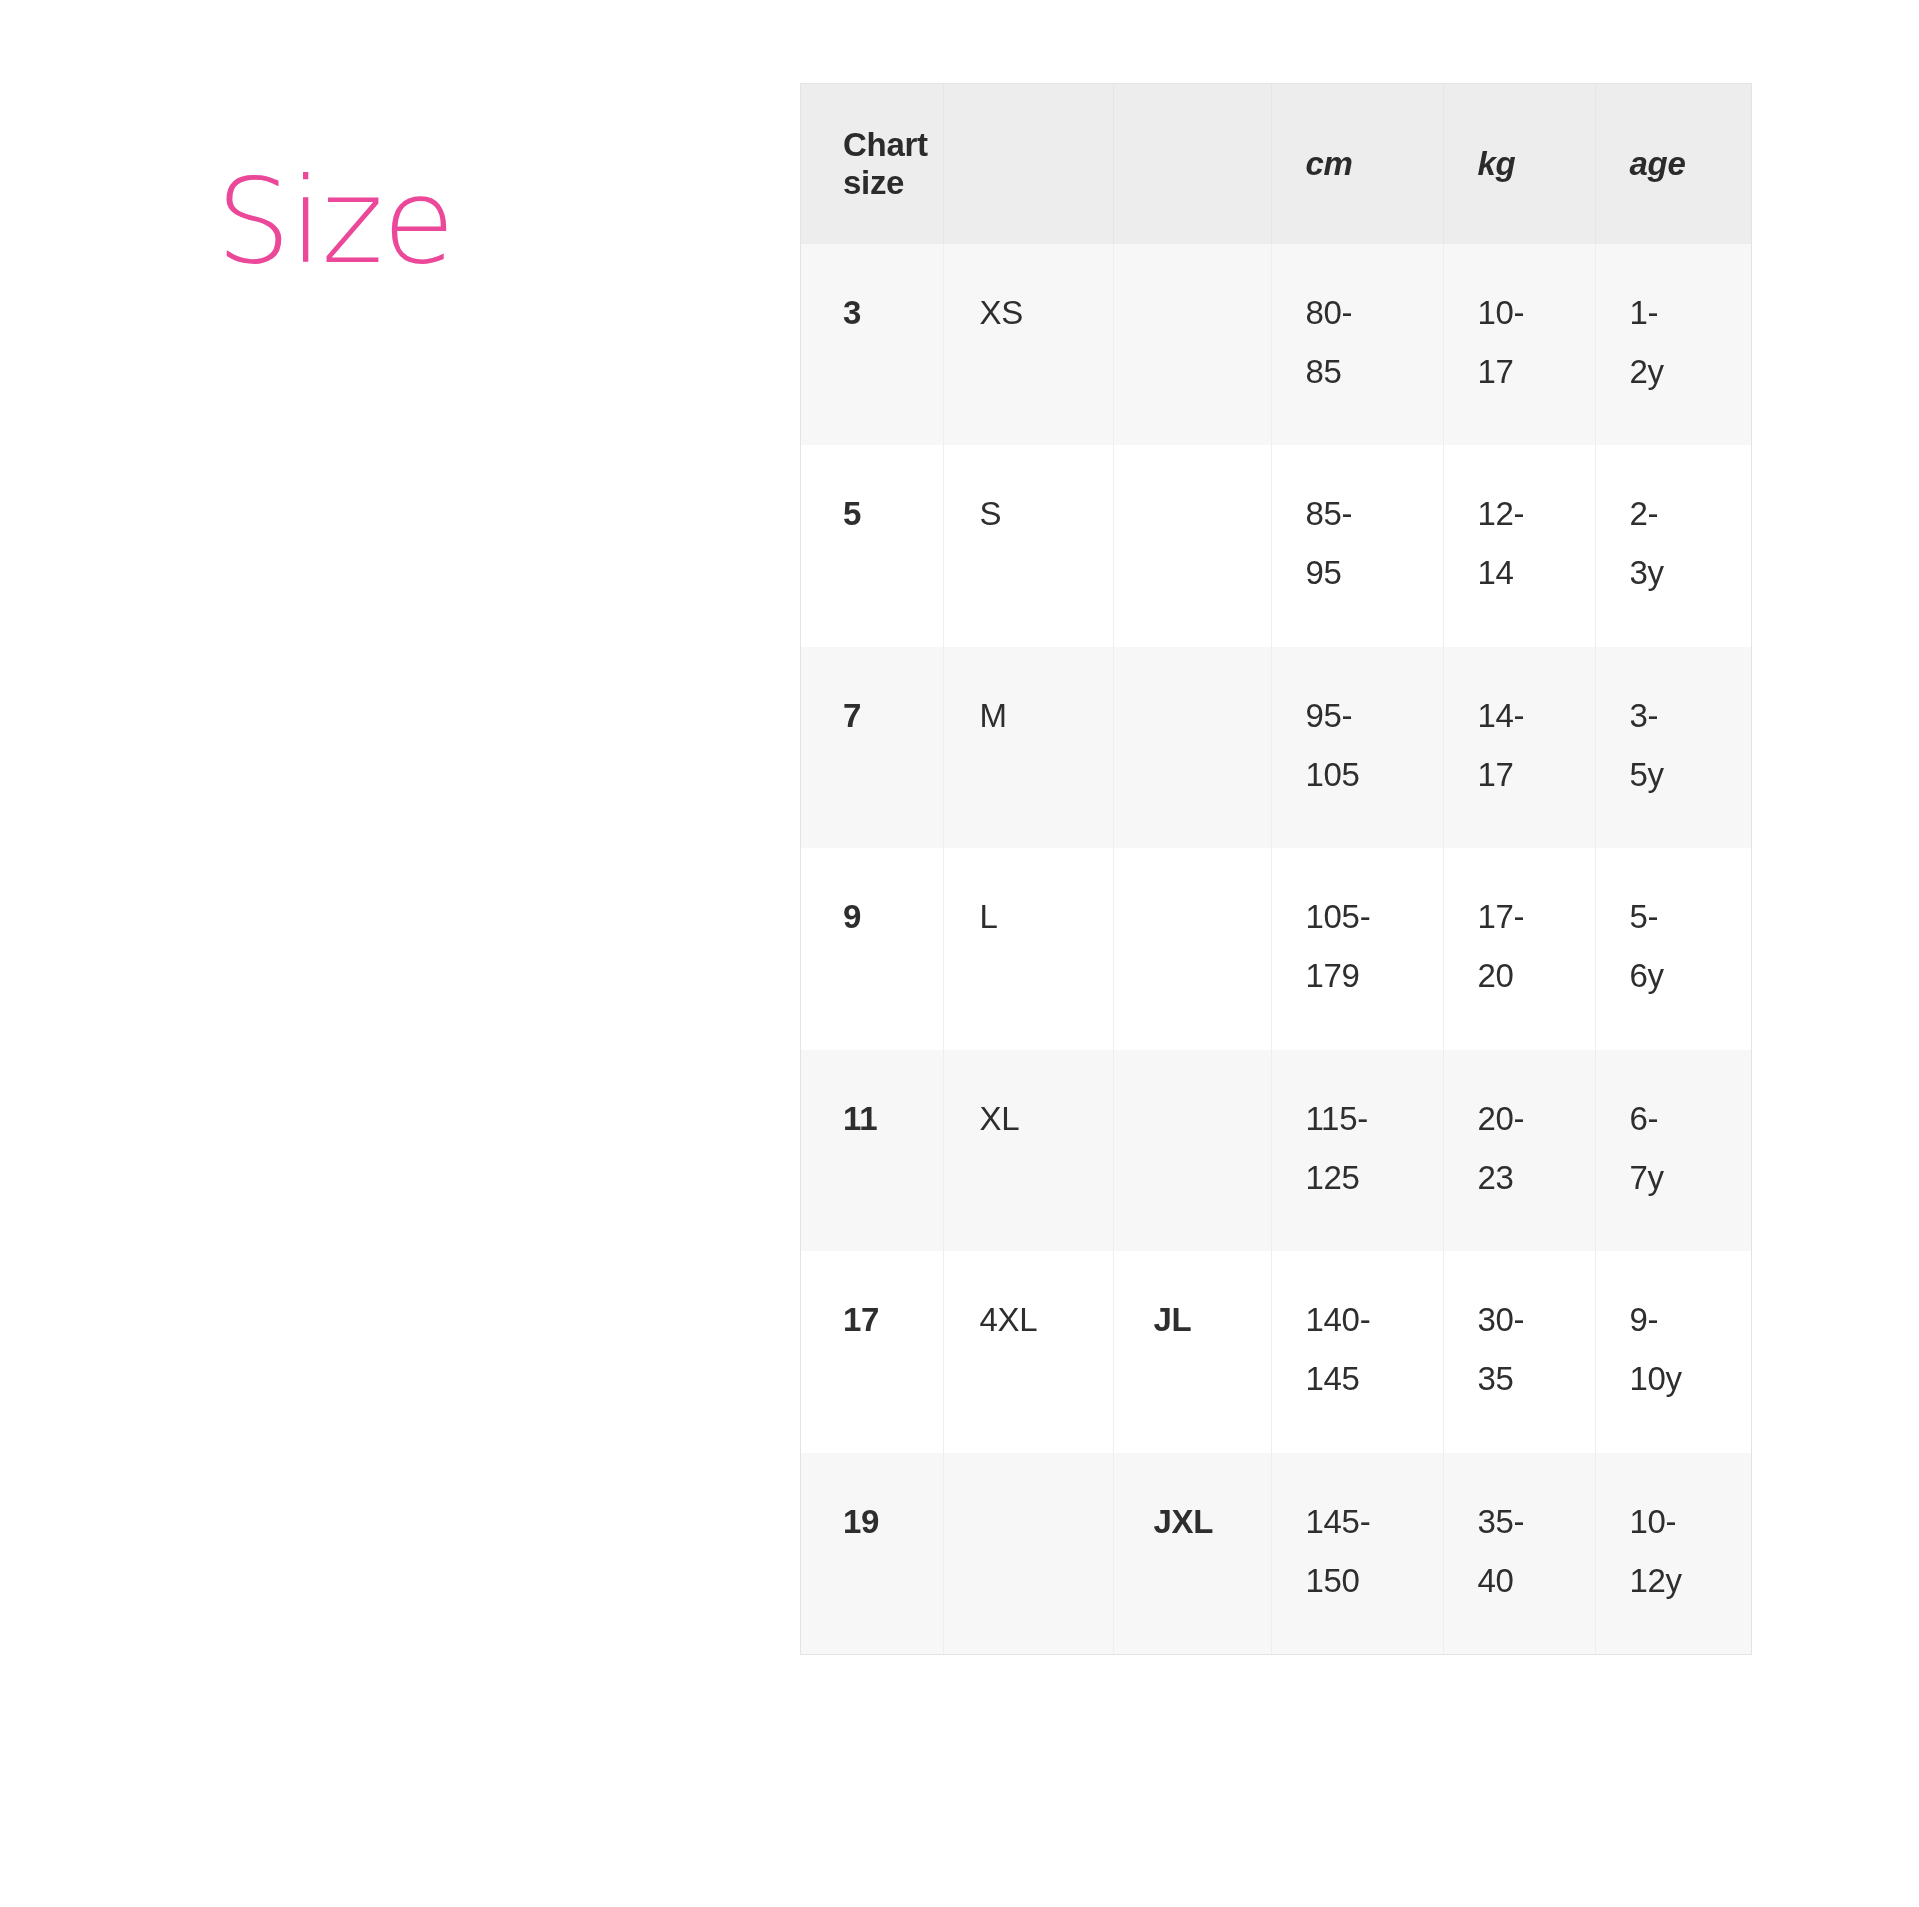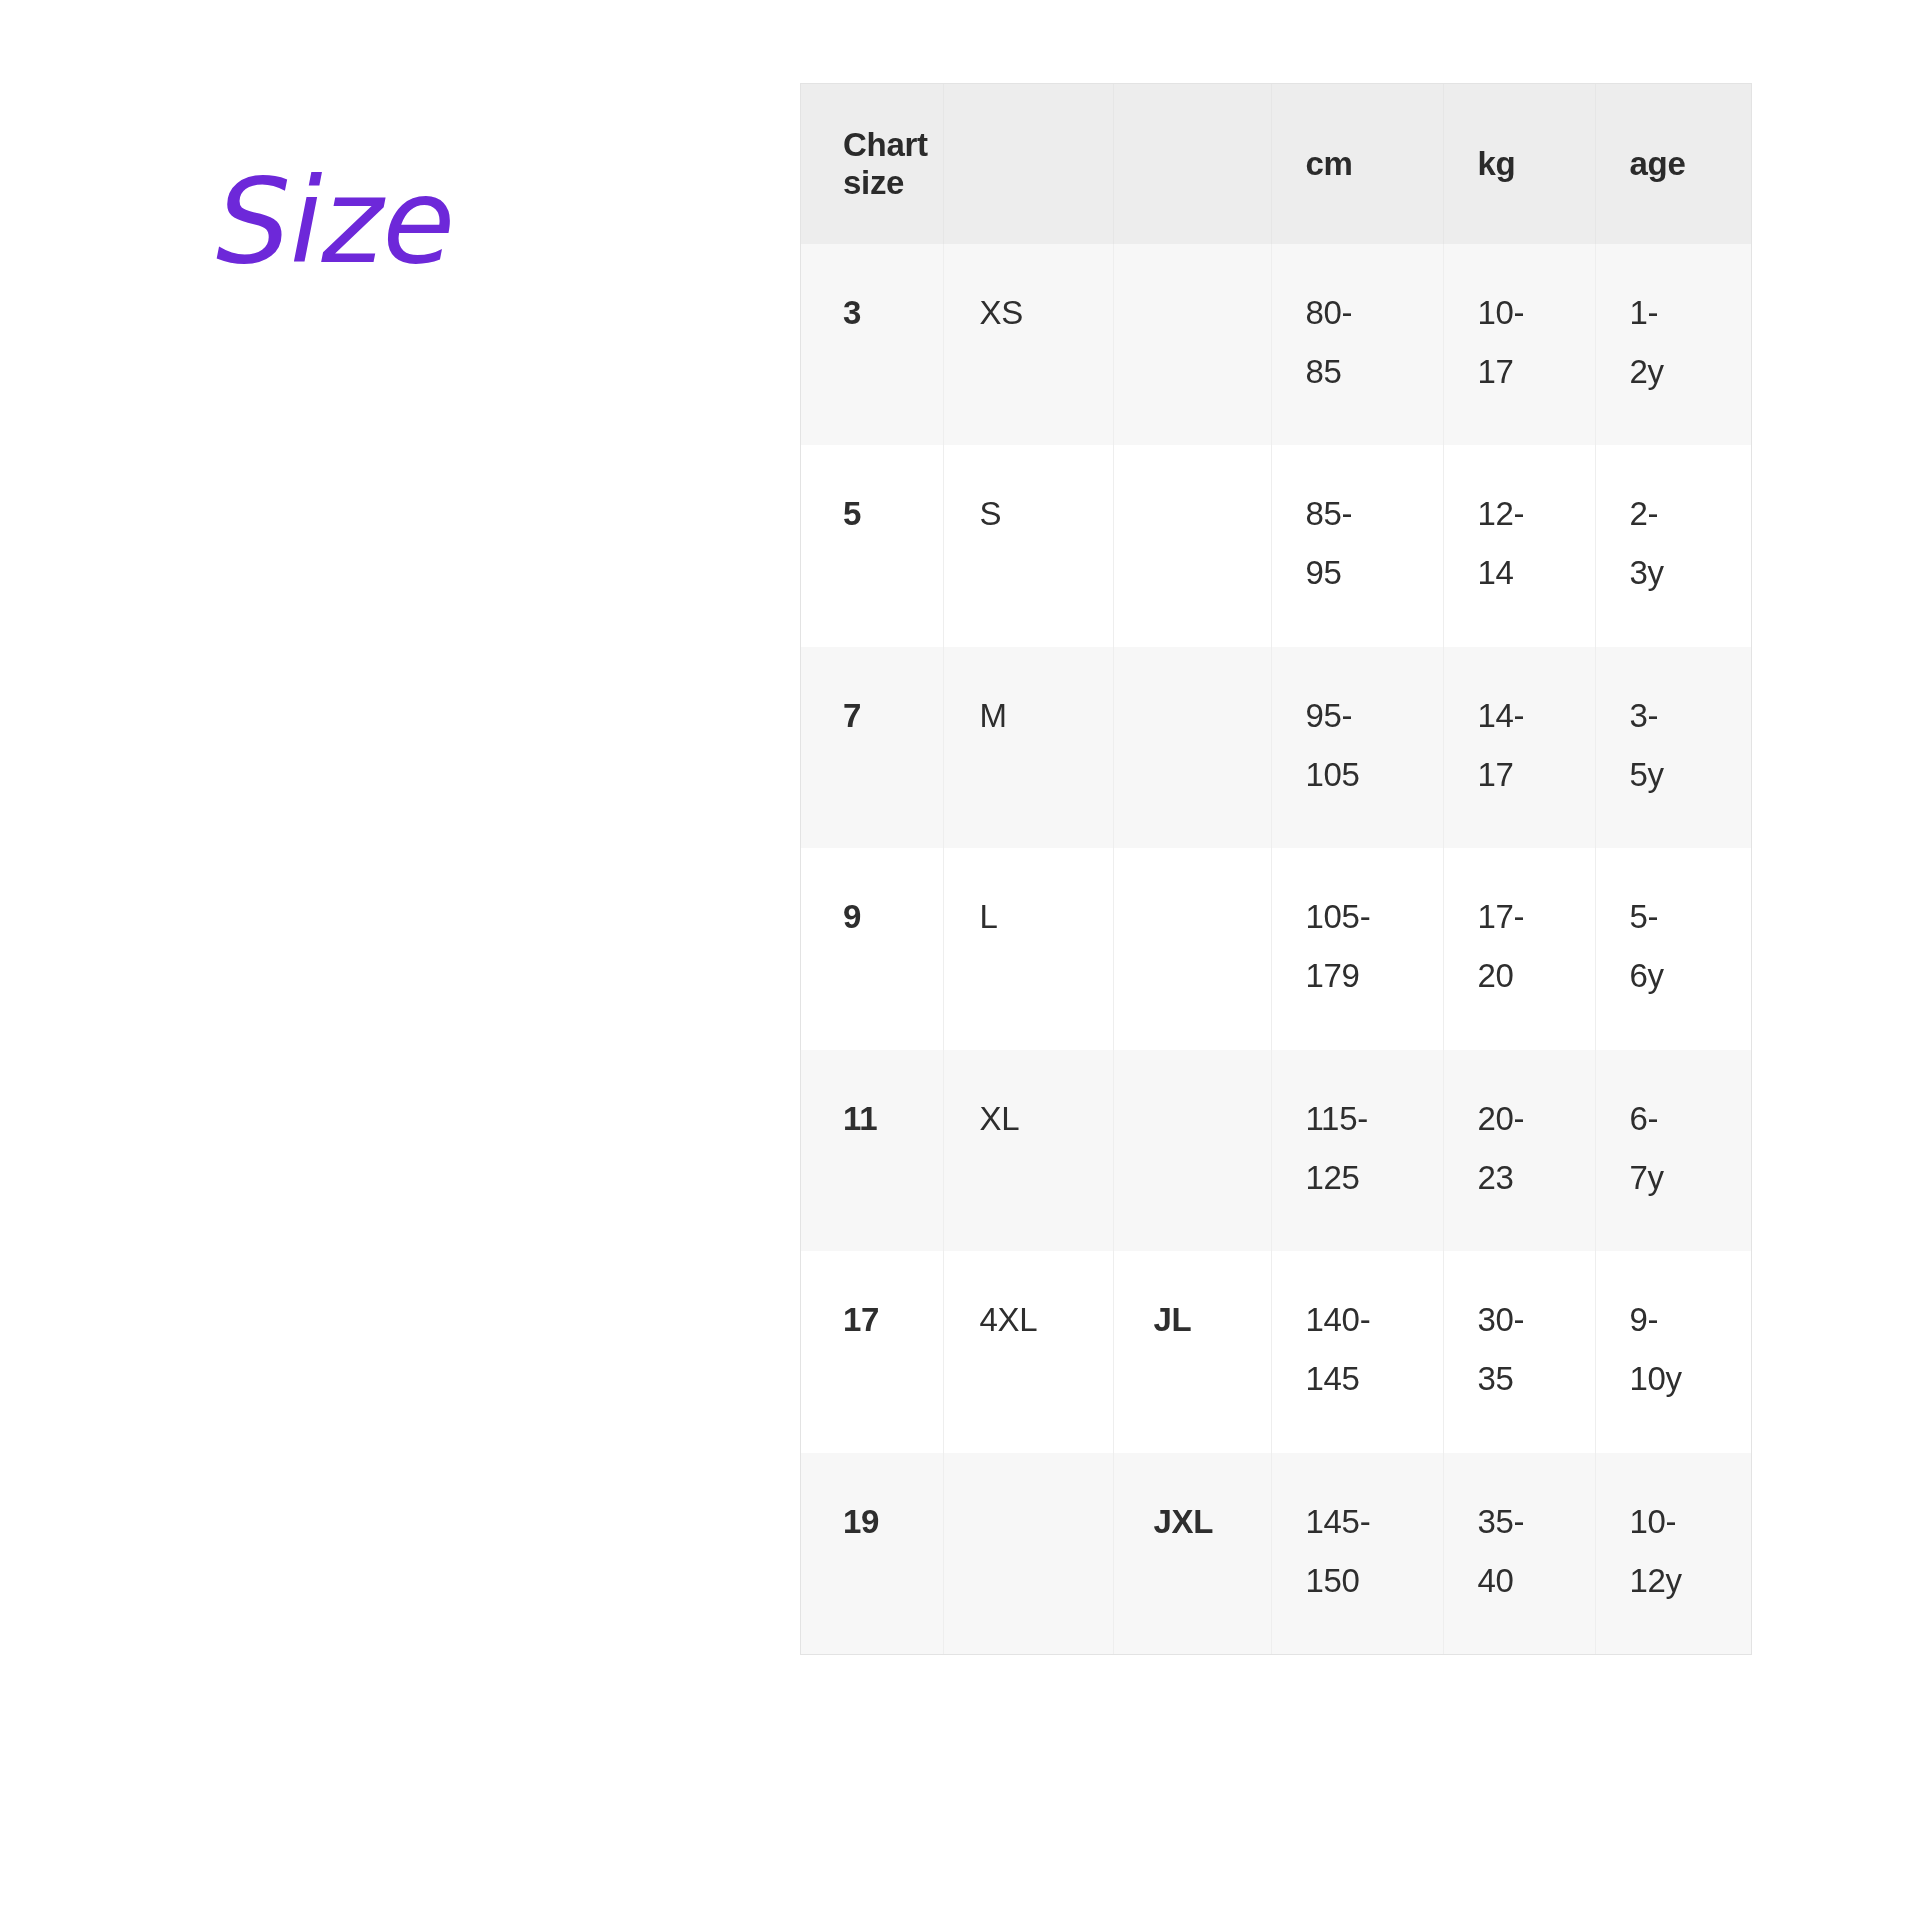--- a/index.html
+++ b/index.html
@@ -24,22 +24,21 @@
     text-align: center;
     color: #000000;
   }
   #title-block .title-line {
     display: block;
     font-family: "DejaVu Sans", sans-serif;
     font-weight: 300;
     font-size: 118px;
     line-height: 1.55;
     letter-spacing: -1px;
-    color: #6d28d9;
-    font-style: italic;
+    color: #ec4899;
   }
 
   
   #size-table-wrap {
     position: absolute;
     left: 800px;
     top: 83px;
     width: 952px;
     border: 1px solid #e3e3e3;
     box-sizing: border-box;
@@ -65,21 +64,21 @@
     text-align: left;
     padding: 42px 0 42px 0;
     vertical-align: middle;
     border-right: 1px solid #e6e6e6;
     letter-spacing: -0.3px;
   }
   thead th:last-child { border-right: none; }
   thead th.h-ksize { padding-left: 42px; }
   thead th.h-cm,
   thead th.h-kg,
-  thead th.h-age { padding-left: 34px; }
+  thead th.h-age { padding-left: 34px; font-style: italic; }
 
   tbody td {
     font-size: 33px;
     color: #2e2e2e;
     vertical-align: top;
     padding: 40px 0 44px 0;
     border-right: 1px solid #eeeeee;
     line-height: 1.78;
     letter-spacing: -0.3px;
     height: 198px;

